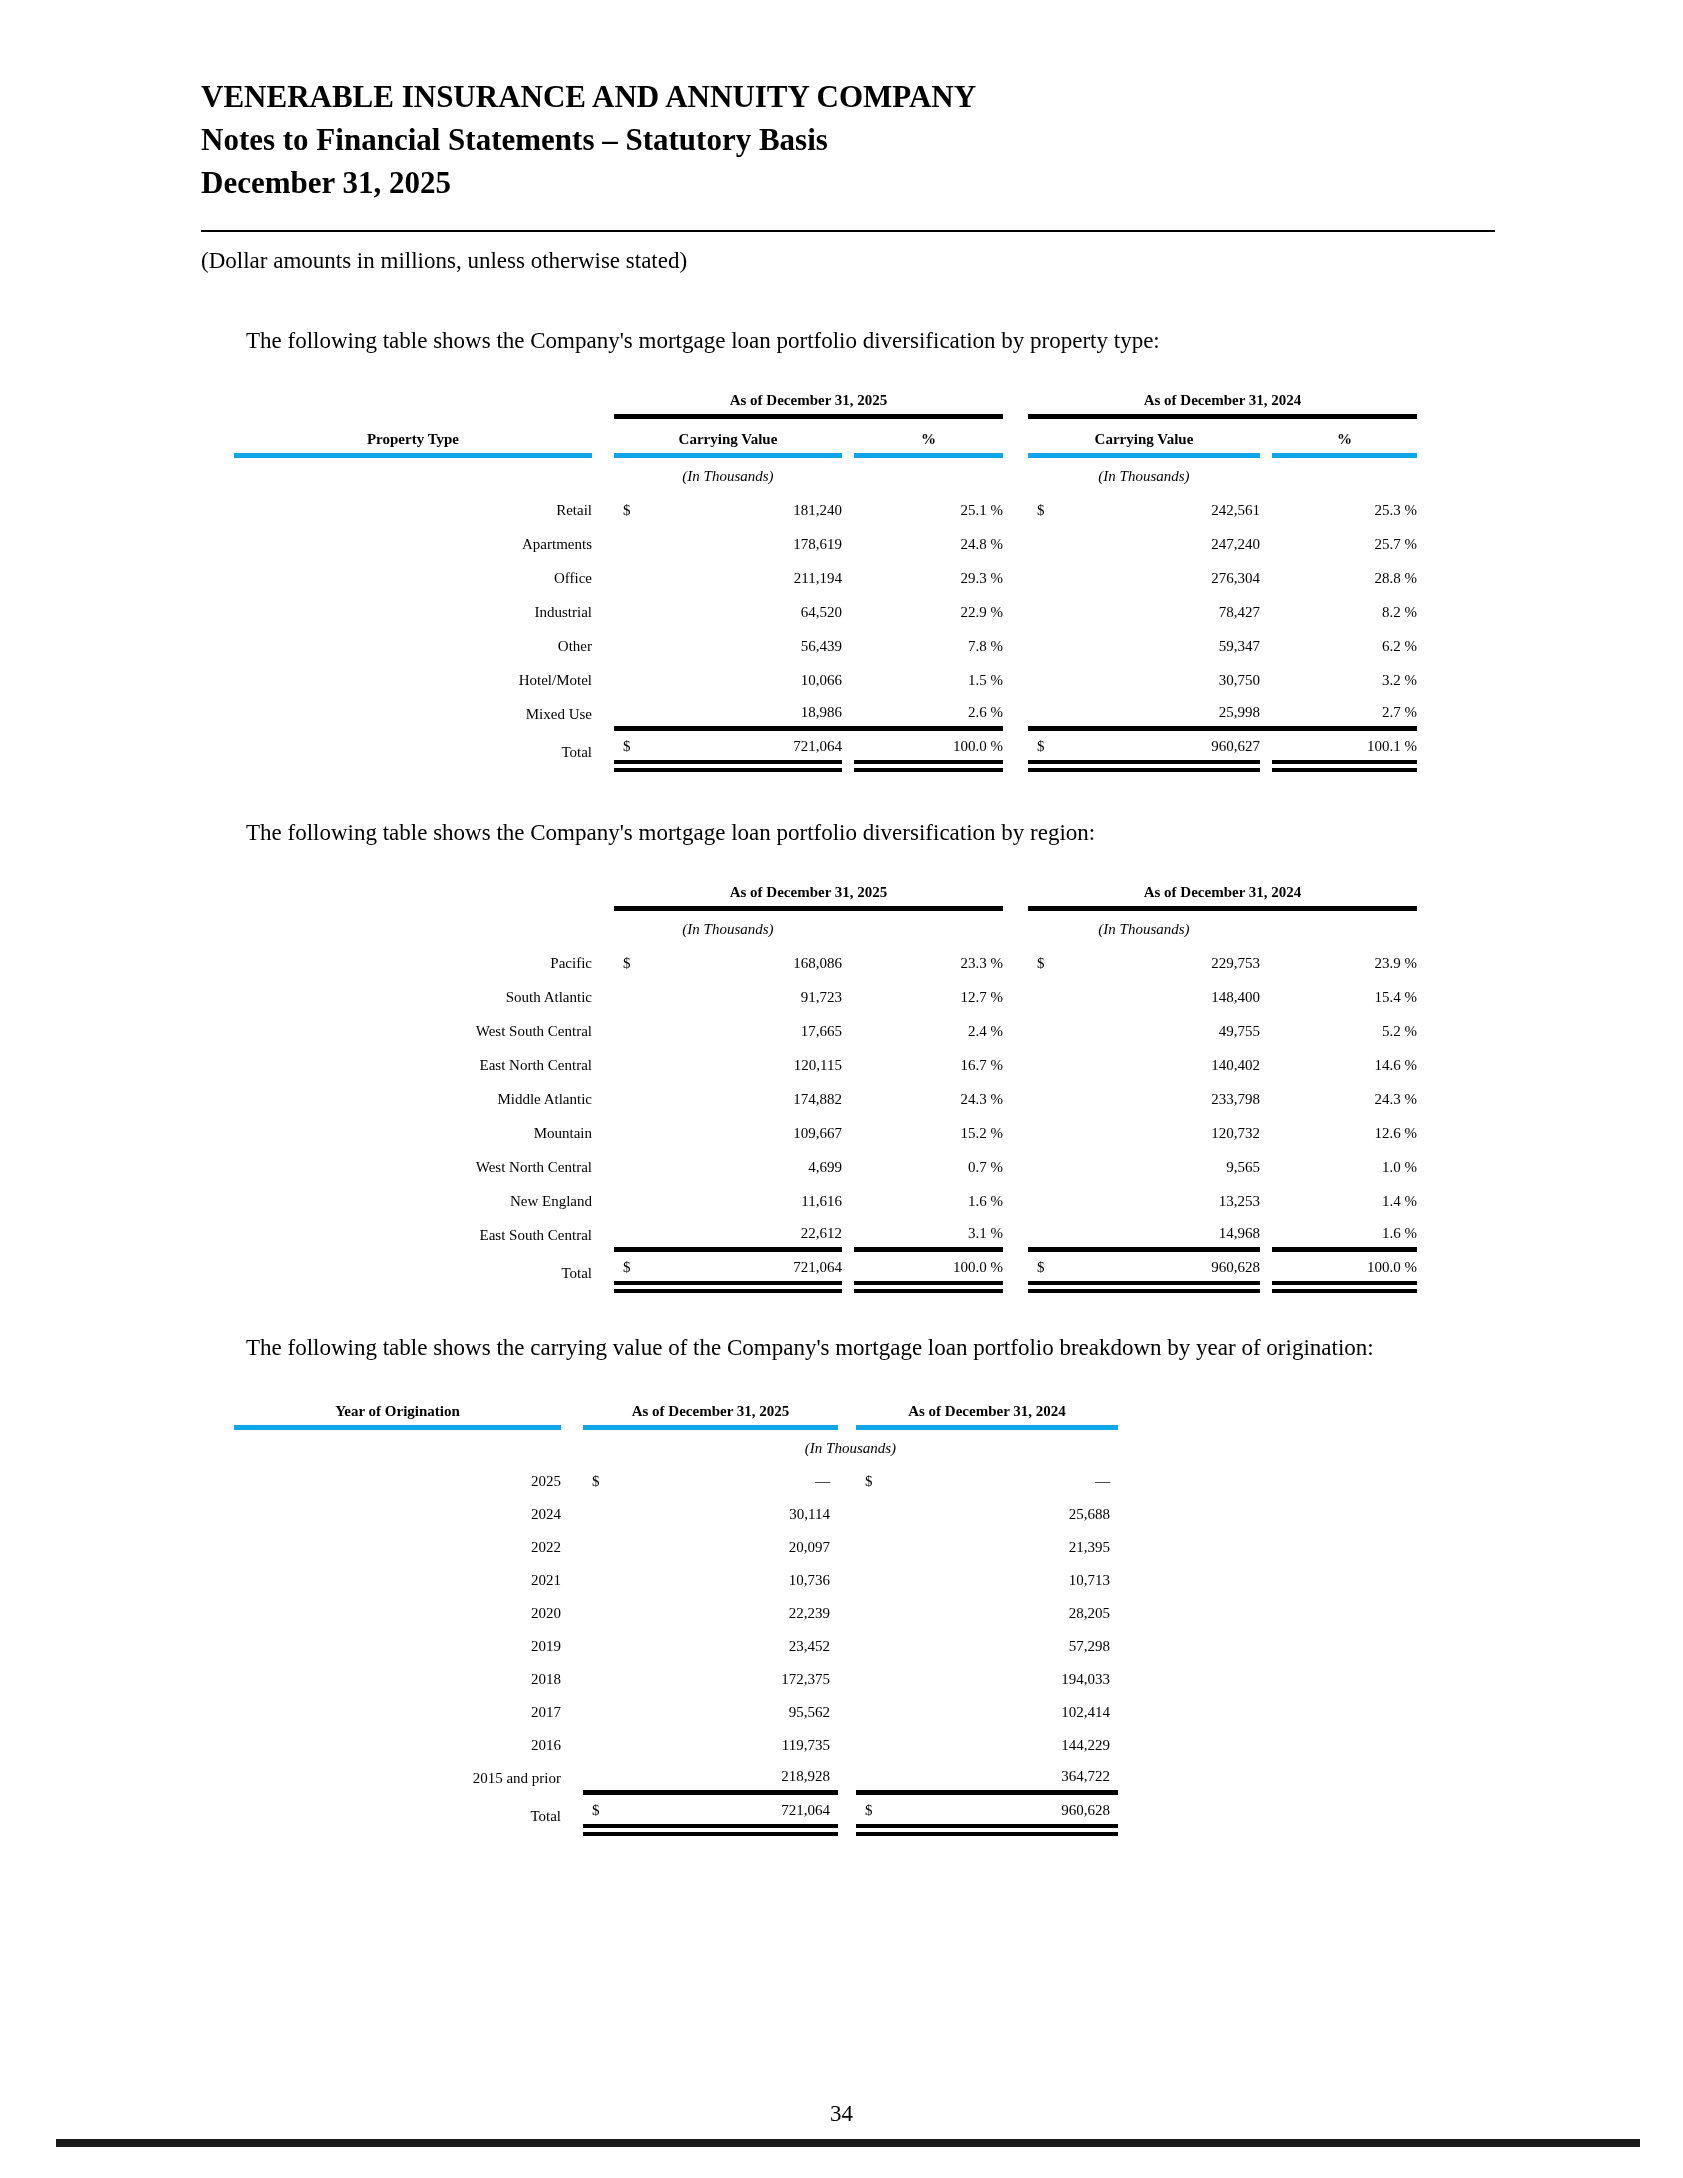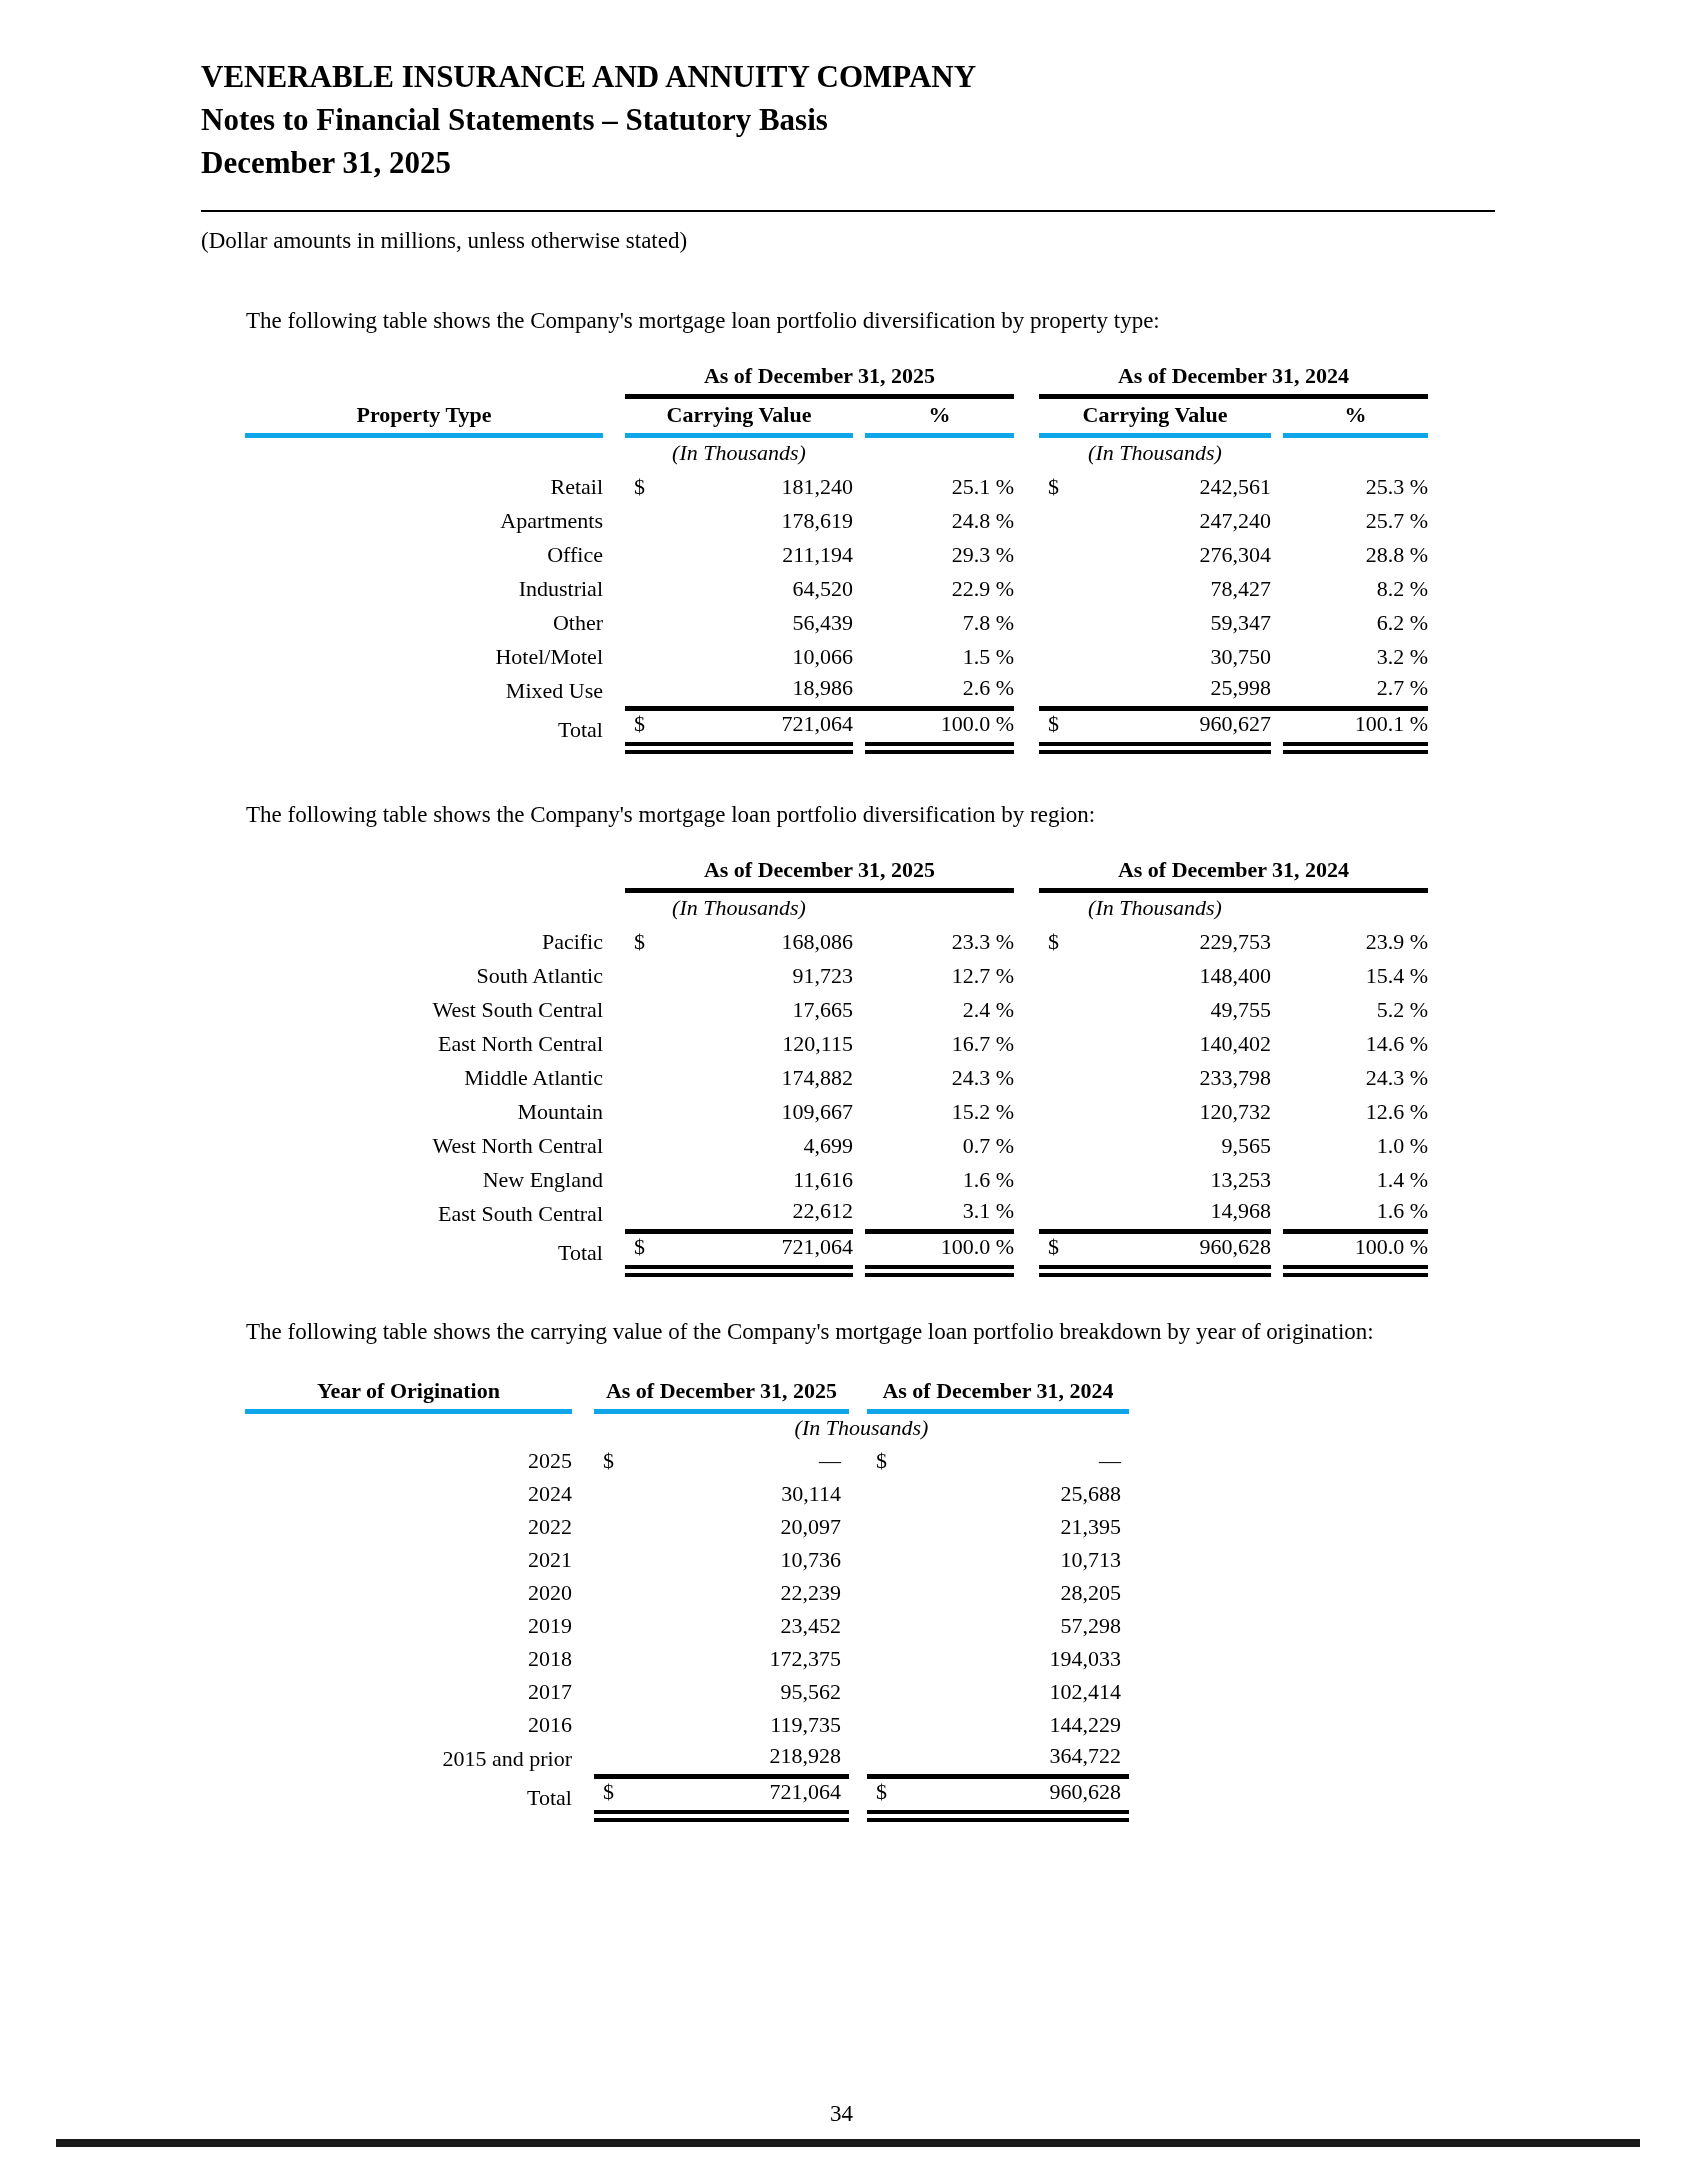--- a/index.html
+++ b/index.html
@@ -1,29 +1,29 @@
 <!DOCTYPE html>
 <html><head>
 <meta charset="utf-8">
 <style>
   * { margin:0; padding:0; box-sizing:border-box; }
   html,body { background:#fff; }
   .page {
     position:relative; width:1683px; height:2178px; background:#fff; color:#000;
     font-family:"Liberation Serif","DejaVu Serif",serif; overflow:hidden;
   }
-  .doc { padding:55px 0 0 201px; }
+  .doc { padding:75px 0 0 201px; }
   .title-block div { font-weight:bold; font-size:31px; line-height:43px; white-space:nowrap; }
   .header-rule { width:1294px; border-top:2px solid #000; margin-top:26px; }
   .amounts-note { font-size:23px; margin-top:16px; }
   .intro { width:1240px; font-size:23px; line-height:33px; text-align:justify; margin-left:45px; }
   .intro-1 { margin-top:50px; }
   .intro-2 { margin-top:44px; }
   .intro-3 { margin-top:38px; }
-  table.fin { border-collapse:collapse; table-layout:fixed; margin-left:44px; font-size:22px; }
+  table.fin { border-collapse:collapse; table-layout:fixed; margin-left:33px; font-size:15px; }
   table.t1, table.t2 { margin-top:26px; }
   table.t3 { margin-top:24px; }
   table.fin td { vertical-align:bottom; padding:0 0 5px 0; white-space:nowrap; overflow:visible; }
   tr.r-period td { height:33px; }
   tr.r-period .ph { font-weight:bold; text-align:center; border-bottom:5px solid #000; }
   tr.r-cols td { height:39px; }
   .hc { font-weight:bold; text-align:center; border-bottom:5px solid #0ea5e9; }
   tr.r-units td { height:35px; }
   .units { font-style:italic; text-align:center; }
   tr.r-data td { height:34px; }

